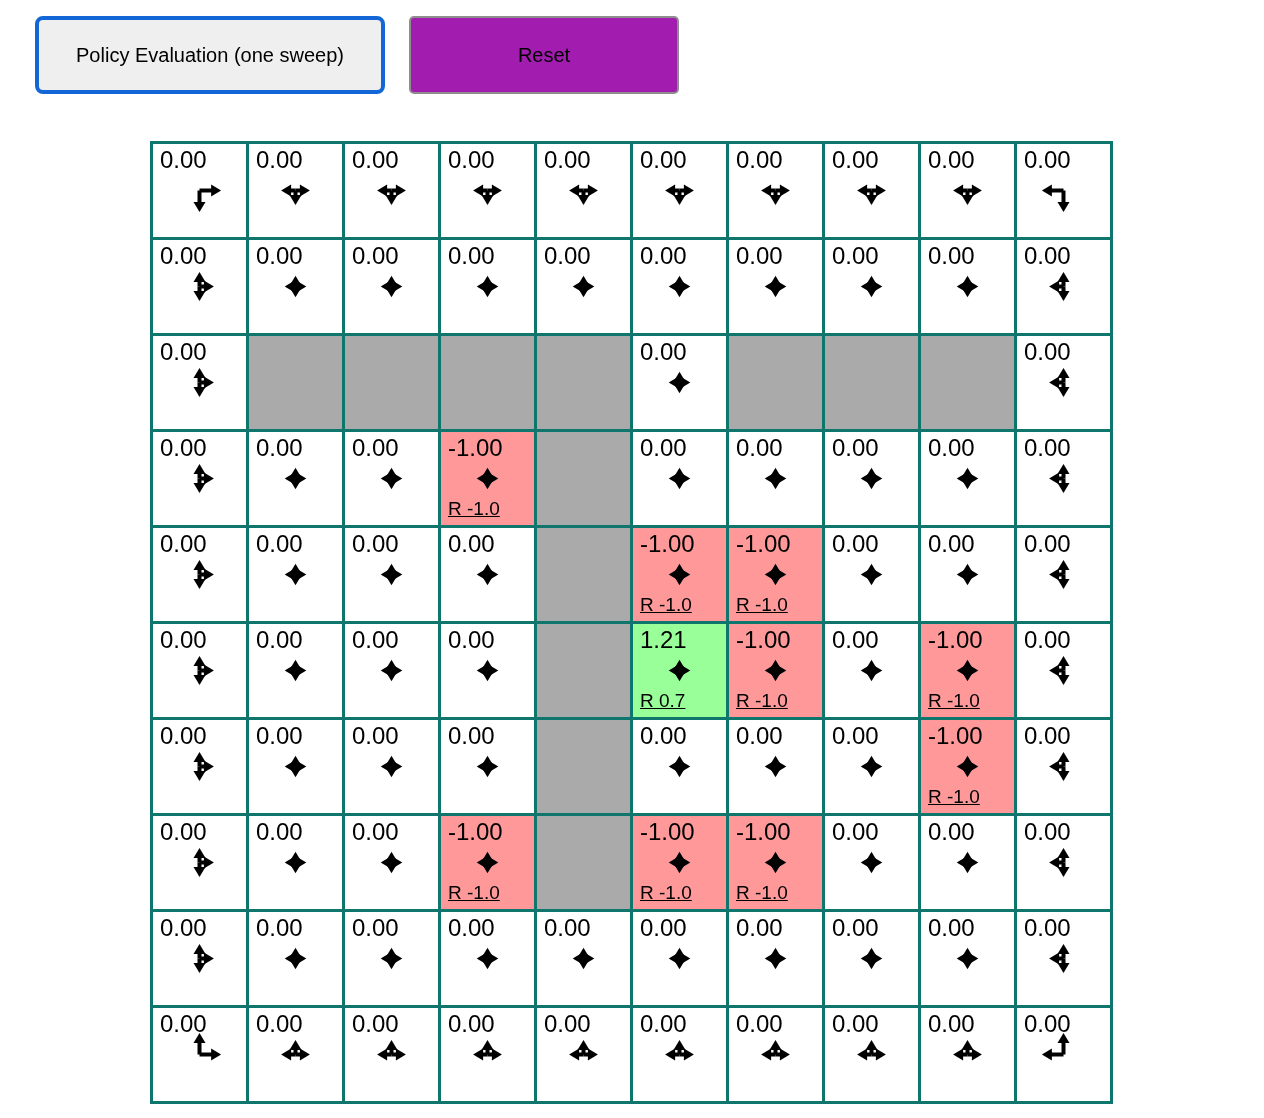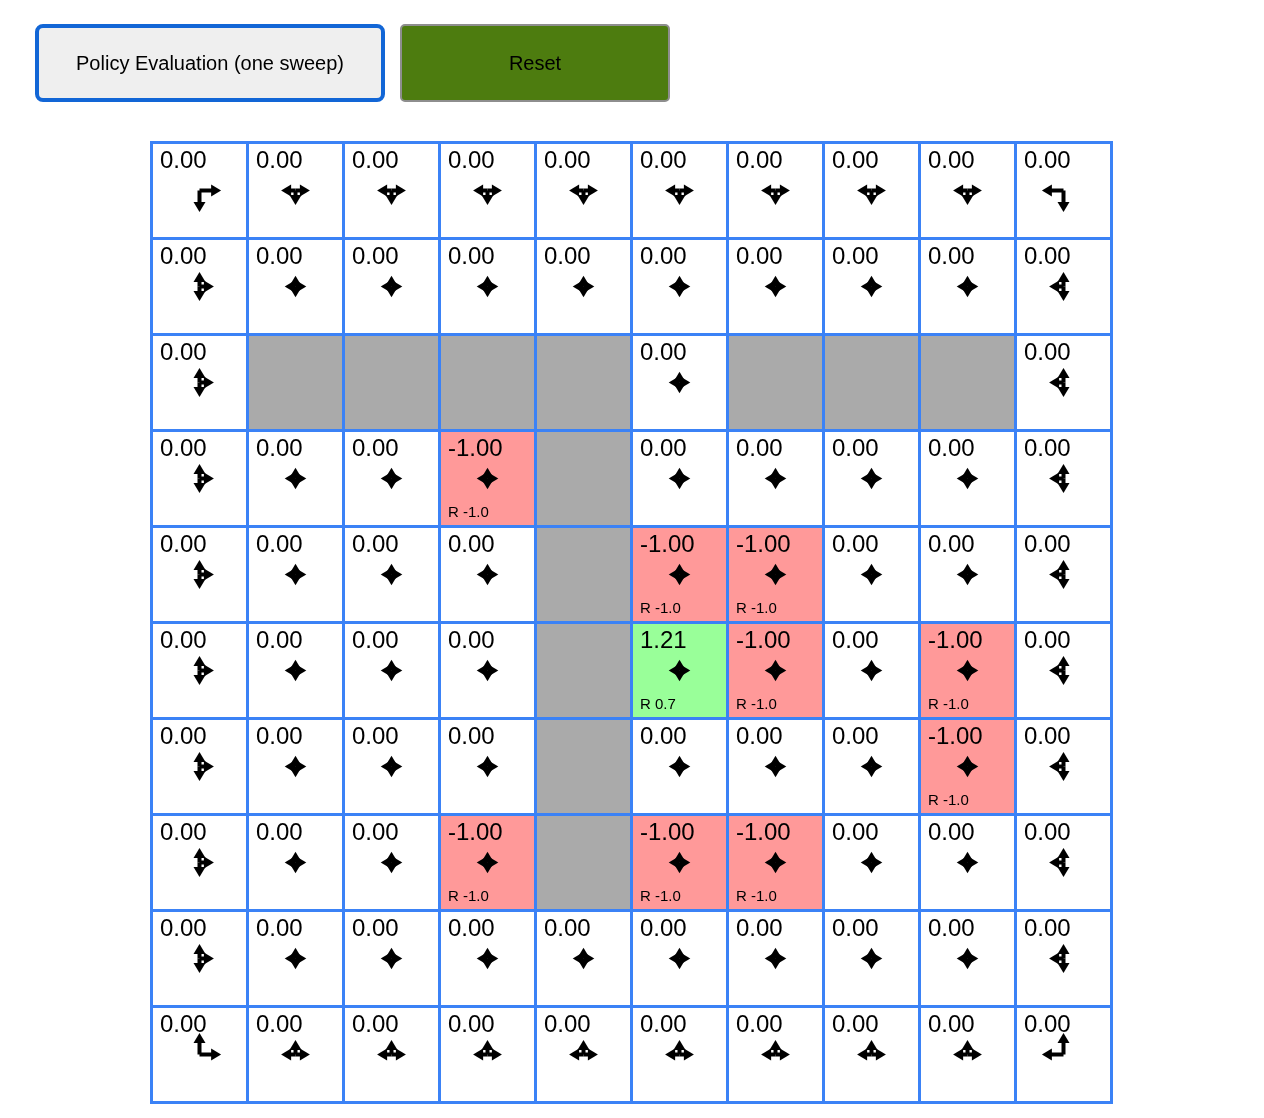--- a/index.html
+++ b/index.html
@@ -10,23 +10,23 @@
   }
   body {
     position: relative;
     width: 1264px;
     height: 1118px;
     overflow: hidden;
   }
   .toolbar {
     position: absolute;
     left: 35px;
-    top: 24px;
+    top: 16px;
     display: flex;
-    gap: 15px;
+    gap: 24px;
     align-items: stretch;
   }
   .btn {
     box-sizing: border-box;
     height: 78px;
     background: #EFEFEF;
     border: 2px solid #8E8E8E;
     border-radius: 5px;
     font-family: "Liberation Sans", "DejaVu Sans", sans-serif;
     font-size: 20px;
@@ -42,57 +42,58 @@
   .btn.std   { width: 270px; }
   #grid {
     position: absolute;
     left: 150px;
     top: 141px;
     display: grid;
     grid-template-columns: repeat(10, 93px);
     grid-auto-rows: 93px;
     gap: 3px;
     padding: 3px;
-    background: #3b82f6;
+    background: #0f766e;
     width: max-content;
   }
   .cell {
     position: relative;
     background: #ffffff;
     overflow: hidden;
   }
   .cell .value {
     position: absolute;
     left: 7px;
     top: 3px;
     font-size: 24px;
     line-height: 1.1;
     color: #000000;
     white-space: nowrap;
   }
   .cell .reward {
     position: absolute;
     left: 7px;
     bottom: 5px;
-    font-size: 15px;
+    font-size: 19px;
     color: #000000;
     white-space: nowrap;
+    text-decoration: underline;
   }
   .cell svg {
     position: absolute;
     left: 0;
     top: 0;
   }
 </style>
 </head>
 <body>
 
 <div class="toolbar">
   <button class="btn wide focused" style="background: rgb(239, 239, 239); border-color: rgb(18, 102, 214);">Policy Evaluation (one sweep)</button>
-  <button class="btn std" style="background: #4d7c0f; border-color: rgb(142, 142, 142);">Reset</button>
+  <button class="btn std" style="background: #a21caf; border-color: rgb(142, 142, 142);">Reset</button>
 </div>
 
 <div id="grid">
     <div class="cell" style="background: rgb(255, 255, 255);">
       <span class="value">0.00</span>
       <svg width="93" height="93" viewBox="0 0 93 93">
         <g>
           <line x1="46.5" y1="46.5" x2="46.5" y2="60.1" stroke="#000000" stroke-width="4"></line>
           <polygon points="46.5,68.1 40.5,58.1 52.5,58.1" fill="#000000"></polygon>
         </g>

